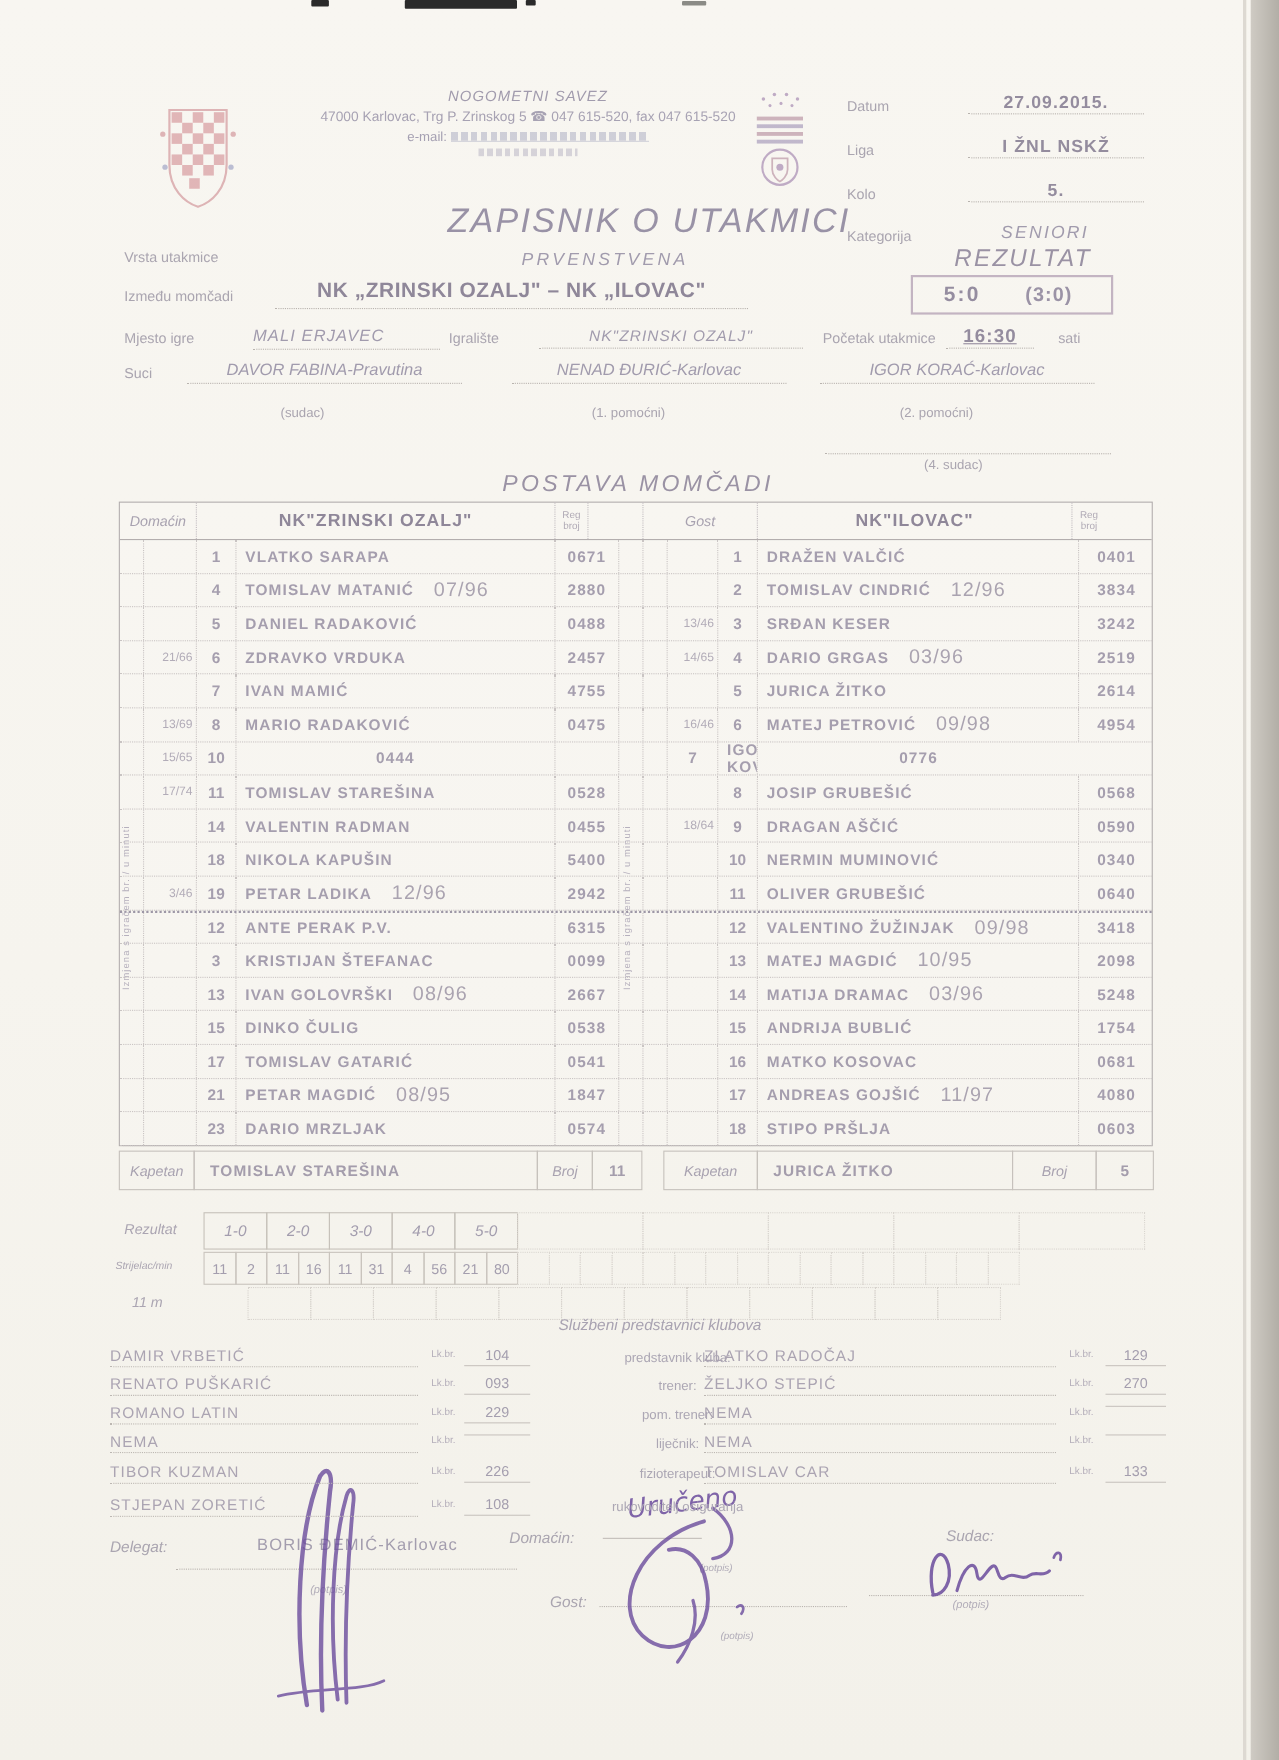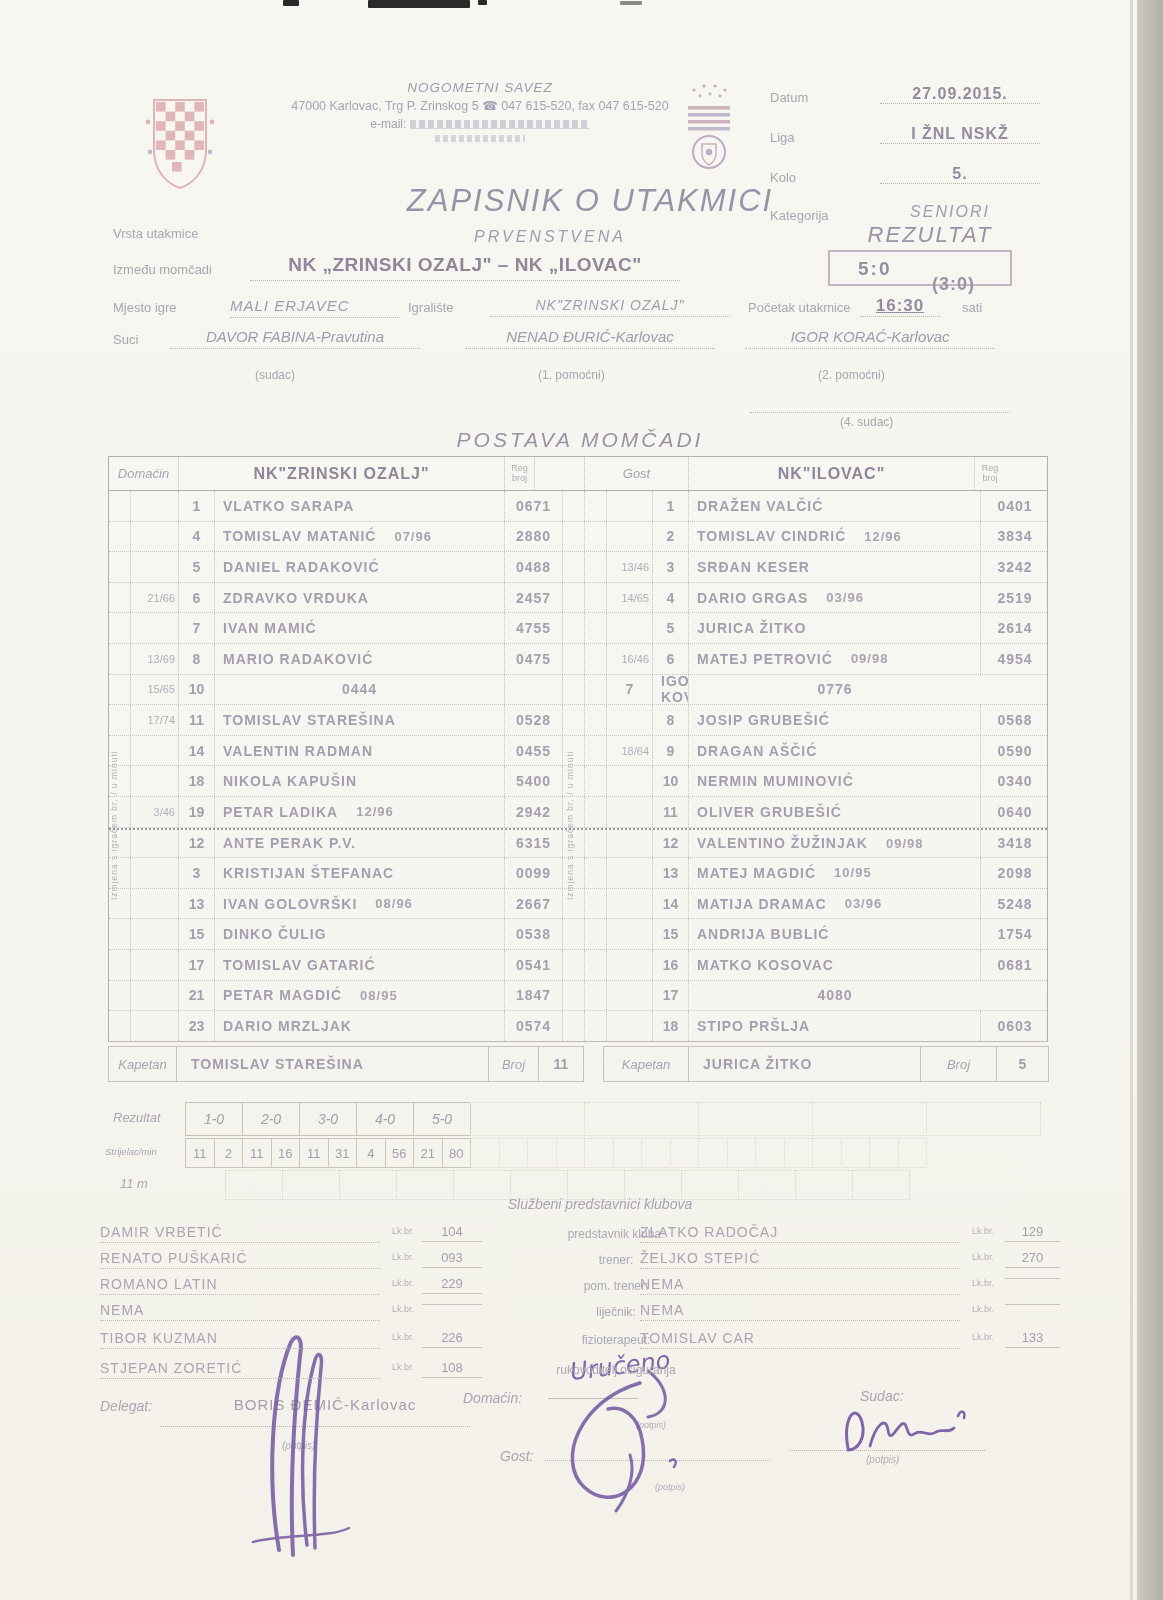--- a/index.html
+++ b/index.html
@@ -29,21 +29,21 @@
   .team-name{font-weight:700;font-size:16px;color:#8f8799;letter-spacing:1px;}
   .role-head{font-style:italic;font-size:13px;color:#a8a2b0;}
   .reg-head{font-size:9px;line-height:1.05;color:#b1abb6;text-align:center;}
   .t-row{display:grid;grid-template-columns:22px 48px 36px 290px 58px 22px 22px 46px 36px 292px 68px;height:30.6px;box-sizing:border-box;border-bottom:1px dotted #c9c4c3;}
   .t-row>div{border-right:1px dotted #c9c4c3;box-sizing:border-box;display:flex;align-items:center;overflow:hidden;}
   .t-row>div:last-child{border-right:none;}
   .t-div{border-top:2px dotted #9d97a6;}
   .c-sub{justify-content:flex-end;padding-right:3px;font-size:11px;color:#b2acb8;}
   .c-num{justify-content:center;font-size:14px;font-weight:600;color:#a59eae;}
   .c-nm{padding-left:8px;font-size:14px;font-weight:600;letter-spacing:1px;color:#a59eae;}
-  .c-dob{margin-left:18px;font-size:13px;font-weight:700;color:#aaa3b0;letter-spacing:1px;}
+  .c-dob{margin-left:18px;font-size:18px;font-weight:400;color:#aaa3b0;letter-spacing:1px;}
   .c-reg{justify-content:center;font-size:14px;font-weight:600;color:#a59eae;letter-spacing:1px;}
   .vnote{position:absolute;writing-mode:vertical-rl;transform:rotate(180deg);font-size:8.5px;color:#b6b0bd;letter-spacing:1px;white-space:nowrap;}
   
   .cap-row{position:absolute;left:108px;top:1046px;width:940px;height:36px;display:grid;
            grid-template-columns:68px 312px 50px 45px 20px 85px 232px 76px 52px;box-sizing:border-box;}
   .cap-row>div{border:1px solid #c6c1bc;margin-right:-1px;box-sizing:border-box;display:flex;align-items:center;overflow:hidden;text-align:center;}
   .cap-row .nob{border:none;}
   .cap-lbl{justify-content:center;font-style:italic;font-size:13px;color:#a8a2b0;}
   .cap-nm{padding-left:14px;font-size:14px;font-weight:600;letter-spacing:1px;color:#a49dac;}
   .cap-no{justify-content:center;font-size:14px;font-weight:600;color:#a49dac;}
@@ -157,21 +157,21 @@
     </div>
   </div>
 
   <div class="abs title" style="left:330px;top:183px;width:520px;text-align:center;">ZAPISNIK O UTAKMICI</div>
 
   <span class="abs lbl" style="left:113px;top:226px;">Vrsta utakmice</span>
   <span class="abs ital" style="left:420px;top:228px;width:260px;text-align:center;font-size:16px;letter-spacing:3px;">PRVENSTVENA</span>
   <span class="abs h-ital" style="left:840px;top:222px;width:180px;text-align:center;font-size:22px;letter-spacing:2px;">REZULTAT</span>
   <div class="abs" style="left:828px;top:250px;width:184px;height:36px;border:2px solid #c3b4c2;box-sizing:border-box;">
     <span style="position:absolute;left:28px;top:6px;font-size:19px;font-weight:700;color:#958da0;letter-spacing:2px;">5:0</span>
-    <span style="position:absolute;left:102px;top:22px;font-size:18px;font-weight:600;color:#9b93a6;letter-spacing:1px;">(3:0)</span>
+    <span style="position:absolute;left:102px;top:6px;font-size:18px;font-weight:600;color:#9b93a6;letter-spacing:1px;">(3:0)</span>
   </div>
 
   <span class="abs lbl" style="left:113px;top:262px;">Između momčadi</span>
   <span class="abs uline" style="left:250px;top:254px;width:430px;text-align:center;font-size:19px;font-weight:700;color:#8f8799;letter-spacing:.5px;padding-bottom:4px;">NK „ZRINSKI OZALJ" – NK „ILOVAC"</span>
 
   <span class="abs lbl" style="left:113px;top:300px;">Mjesto igre</span>
   <span class="abs ital uline" style="left:230px;top:297px;width:170px;text-align:left;font-size:15px;letter-spacing:1px;padding-bottom:3px;">MALI ERJAVEC</span>
   <span class="abs lbl" style="left:408px;top:300px;">Igralište</span>
   <span class="abs ital uline" style="left:490px;top:297px;width:240px;text-align:center;font-size:14px;letter-spacing:1px;padding-bottom:3px;">NK"ZRINSKI OZALJ"</span>
   <span class="abs lbl" style="left:748px;top:300px;">Početak utakmice</span>
@@ -507,20 +507,24 @@
           <div class="c-num">21</div>
           <div class="c-nm">
             <span>PETAR MAGDIĆ</span>
             <span class="c-dob">08/95</span>
           </div>
           <div class="c-reg">1847</div>
           <div class="c-mid"></div>
           <div class="c-sd"></div>
           <div class="c-sub"></div>
           <div class="c-num">17</div>
+          <div class="c-nm">
+            <span>ANDREAS GOJŠIĆ</span>
+            <span class="c-dob">11/97</span>
+          </div>
           <div class="c-reg">4080</div>
         </div>
         <div class="t-row">
           <div class="c-sd"></div>
           <div class="c-sub"></div>
           <div class="c-num">23</div>
           <div class="c-nm">
             <span>DARIO MRZLJAK</span>
             <span class="c-dob"></span>
           </div>

